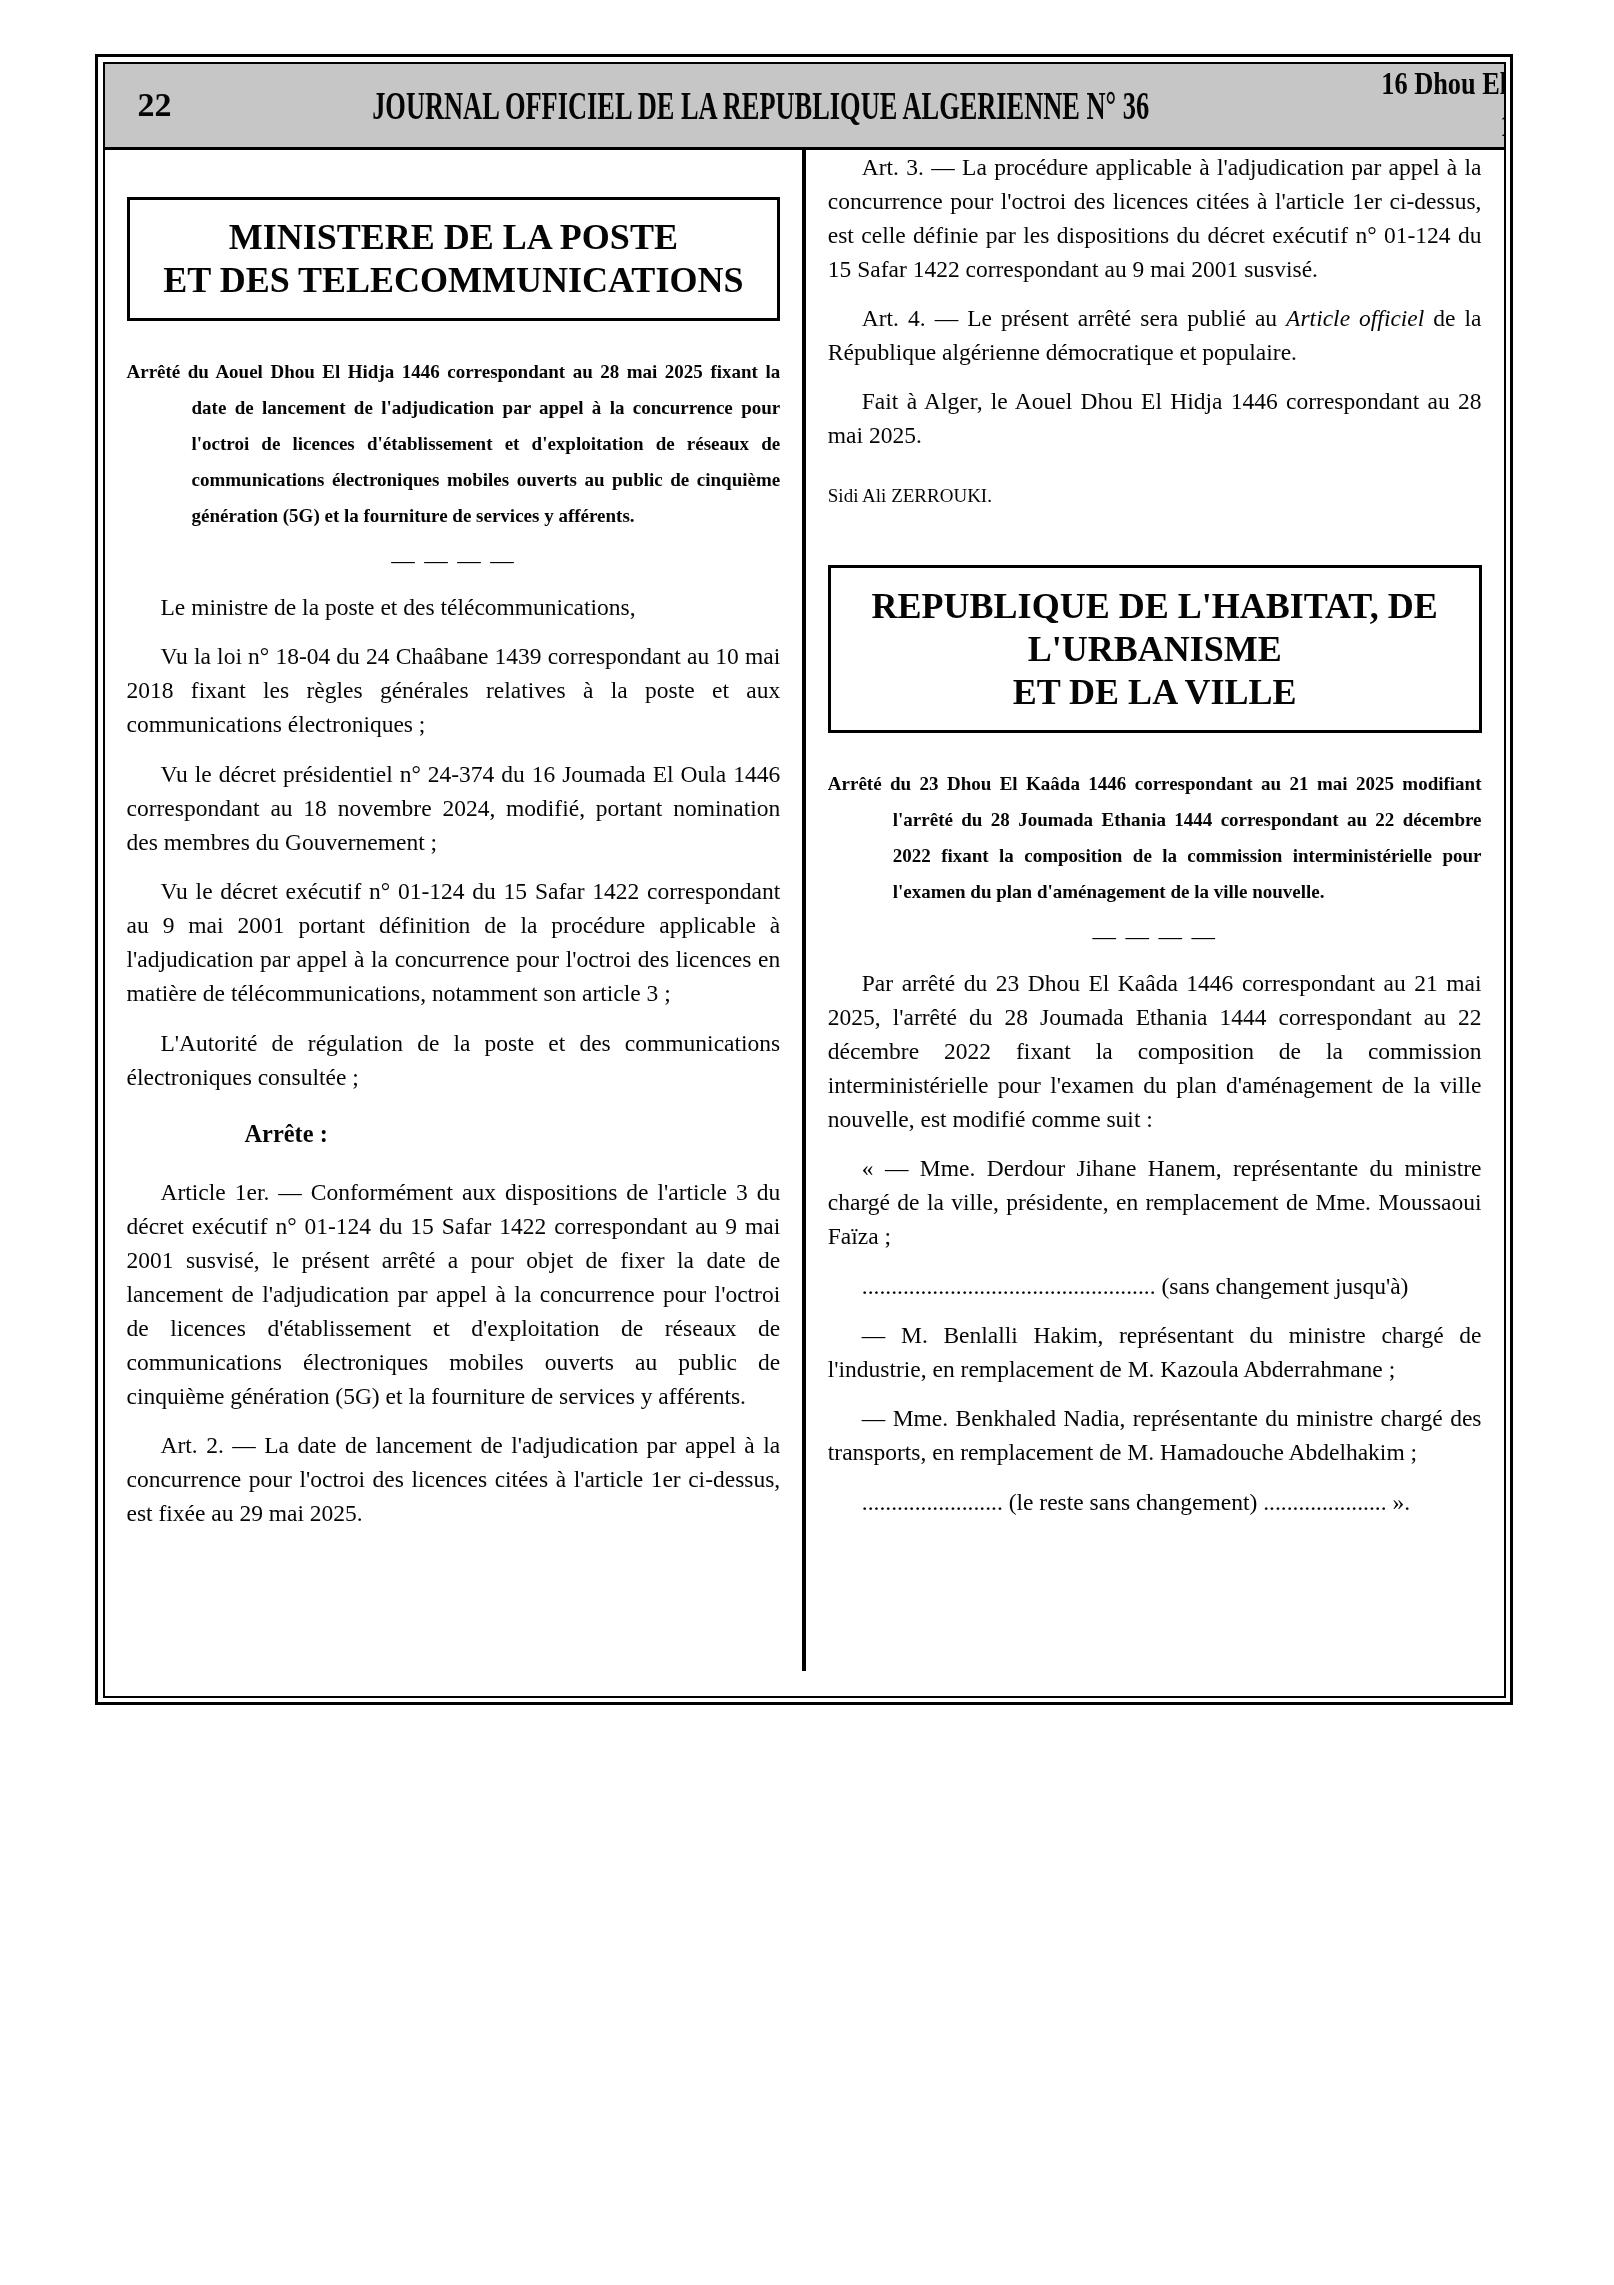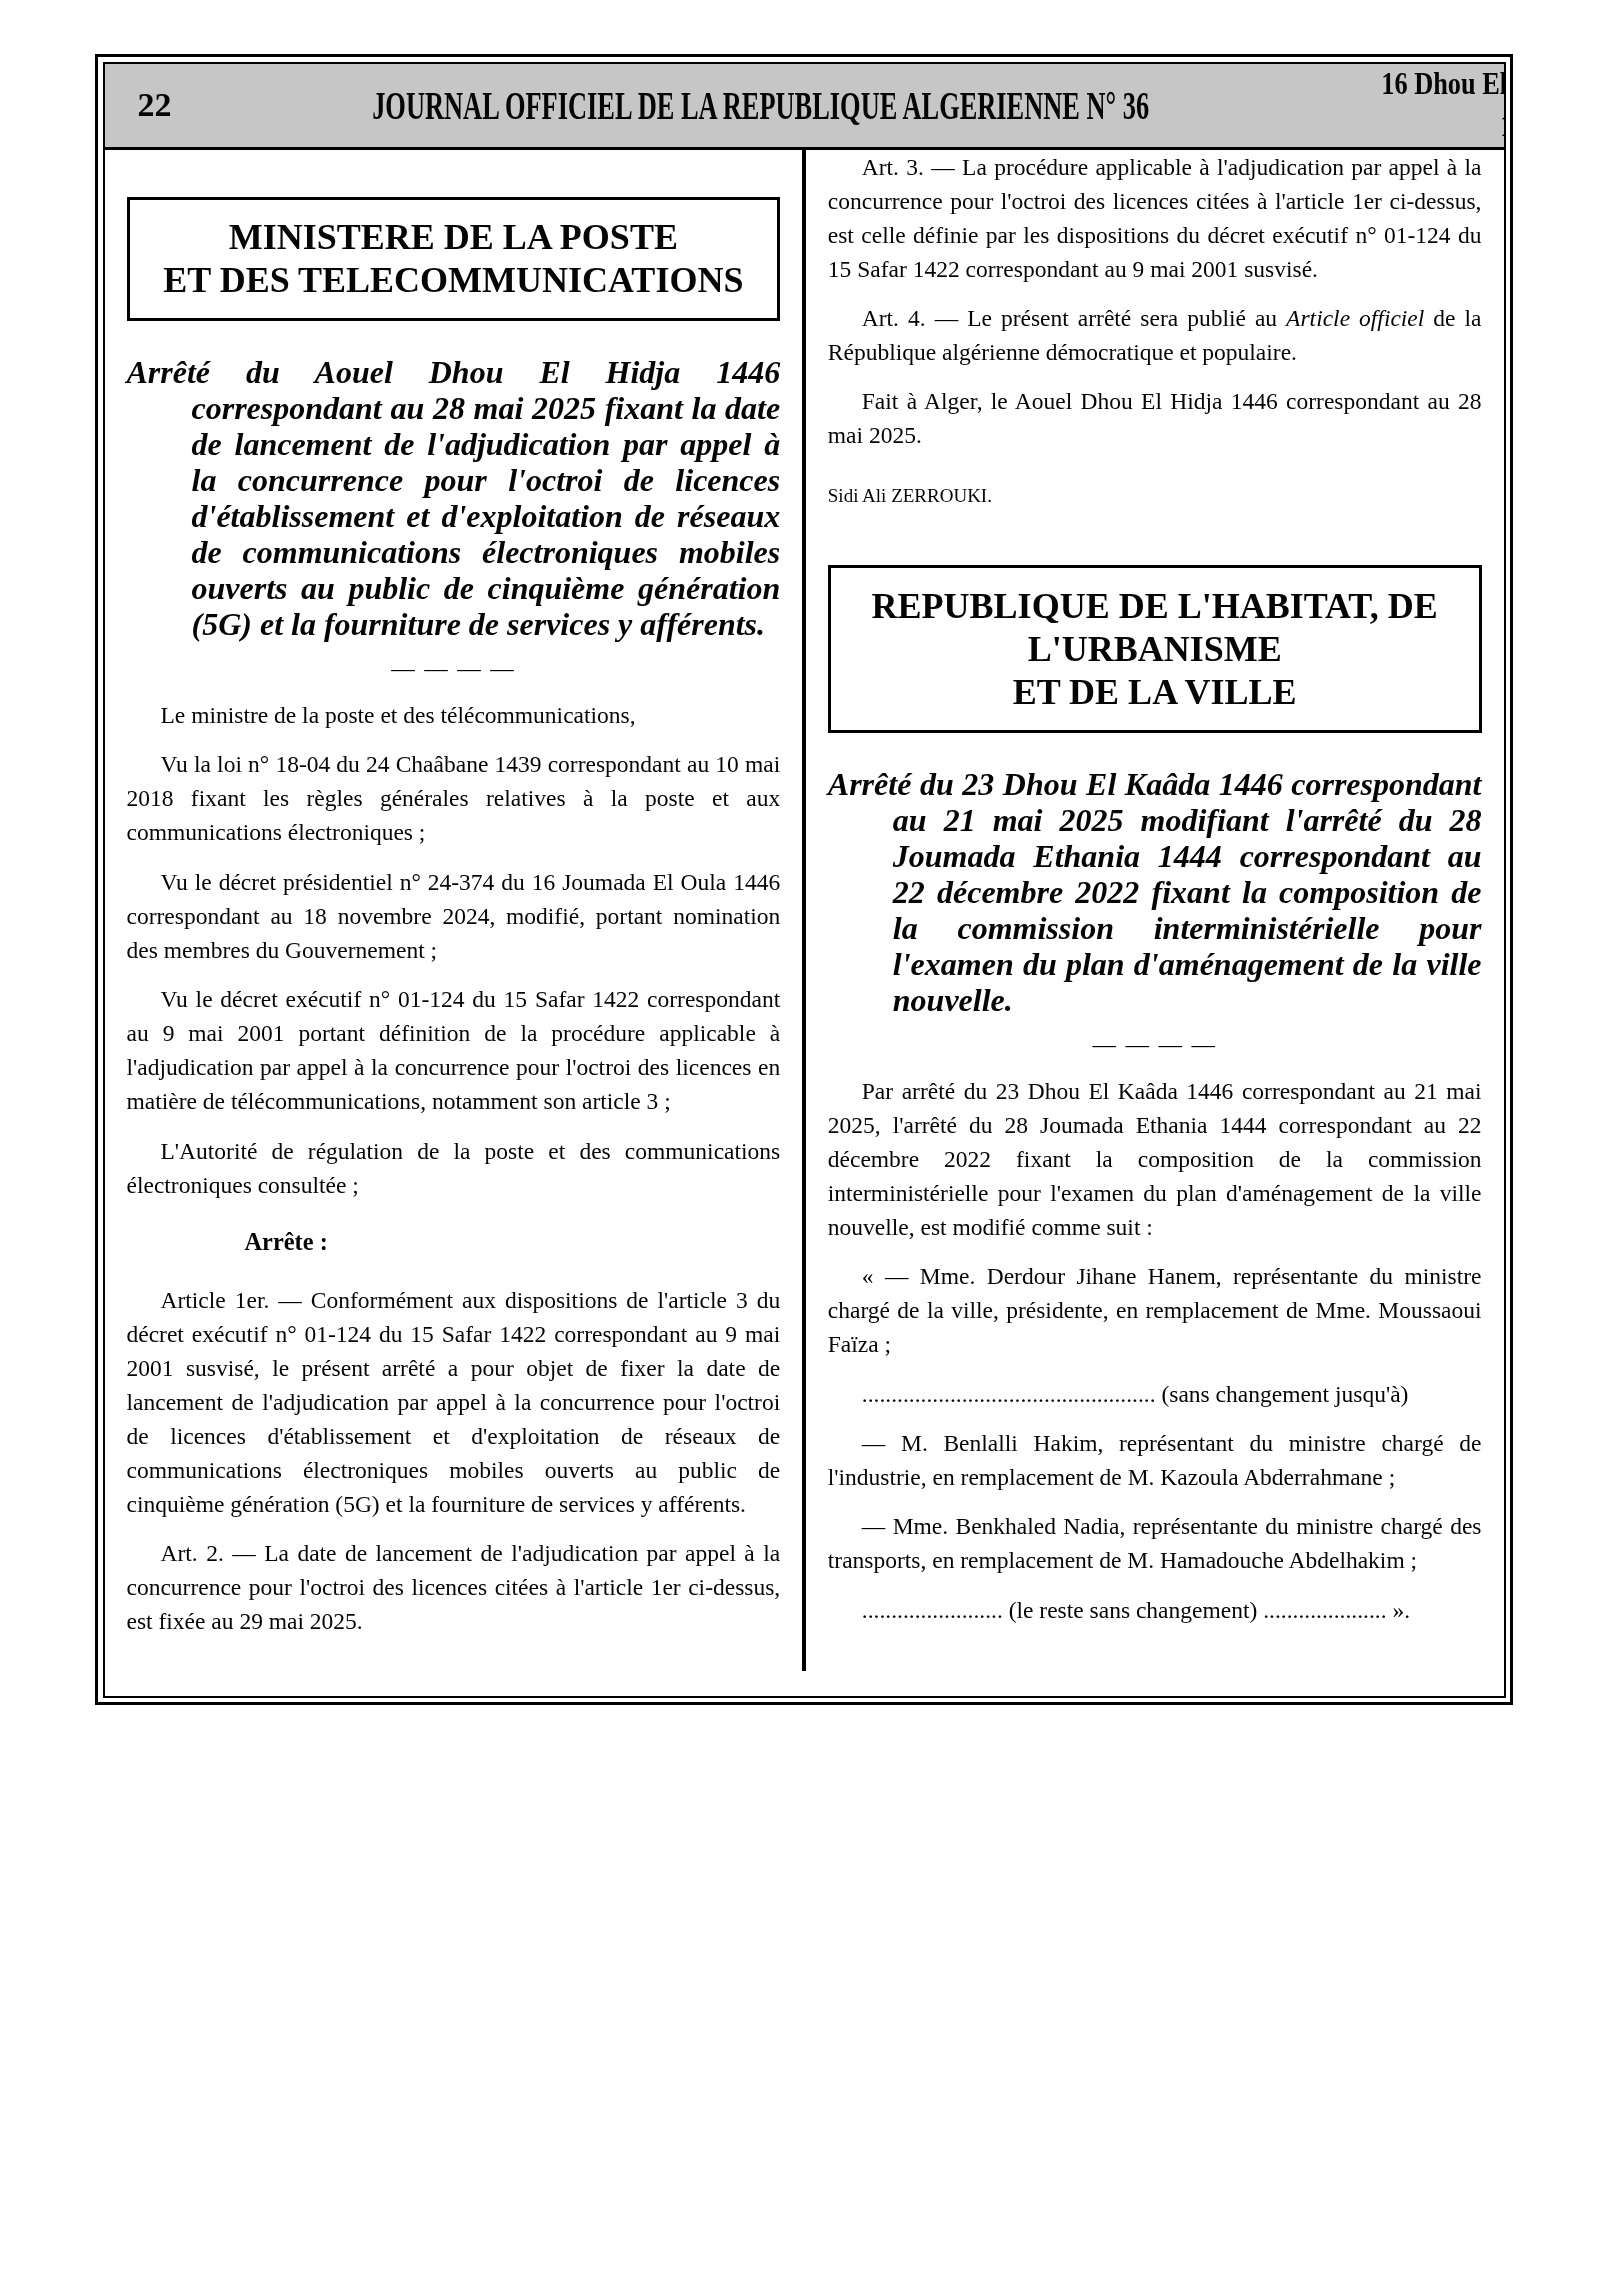--- a/index.html
+++ b/index.html
@@ -81,28 +81,27 @@
   .body {
     font-size: 23.5px;
     line-height: 34px;
     text-align: justify;
     text-indent: 34px;
     margin: 15.4px 0;
   }
   .first { margin-top: 0; }
   .it { font-style: italic; }
   .decree-title {
-    font-size: 32px;
+    font-size: 19px;
     font-weight: bold;
     line-height: 36px;
     text-align: justify;
     padding-left: 65px;
     text-indent: -65px;
     margin: 23.5px 0 12.7px;
-    font-style: italic;
   }
   .sep {
     text-align: center;
     font-size: 23.5px;
     letter-spacing: 1.8px;
     margin: 9px 0 16.3px;
   }
   .ministry-box {
     border: 3.6px solid #000;
     font-weight: bold;

